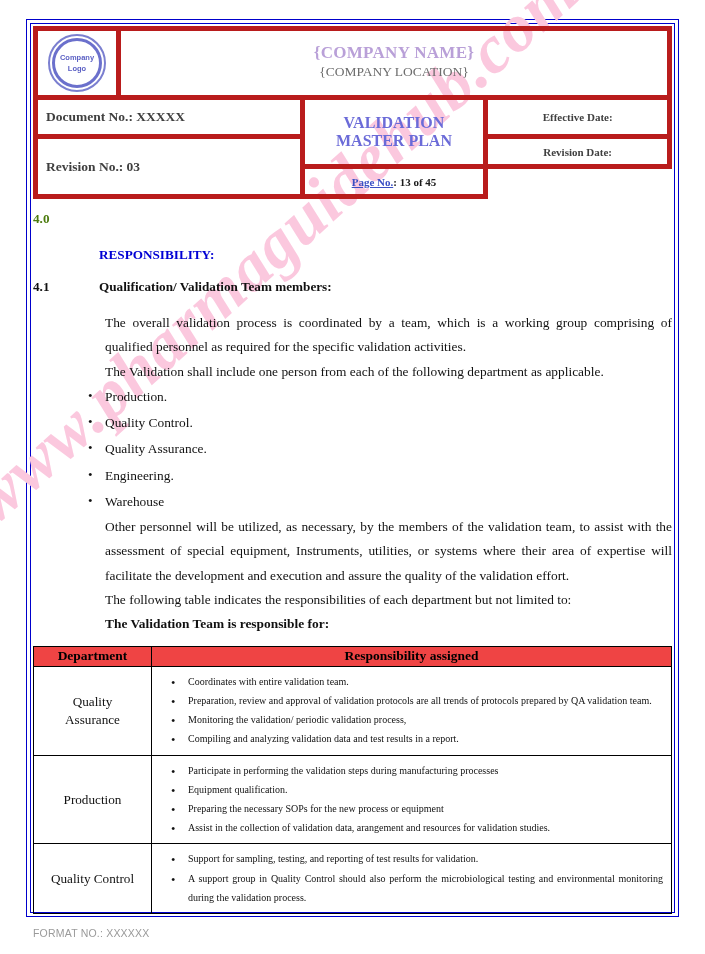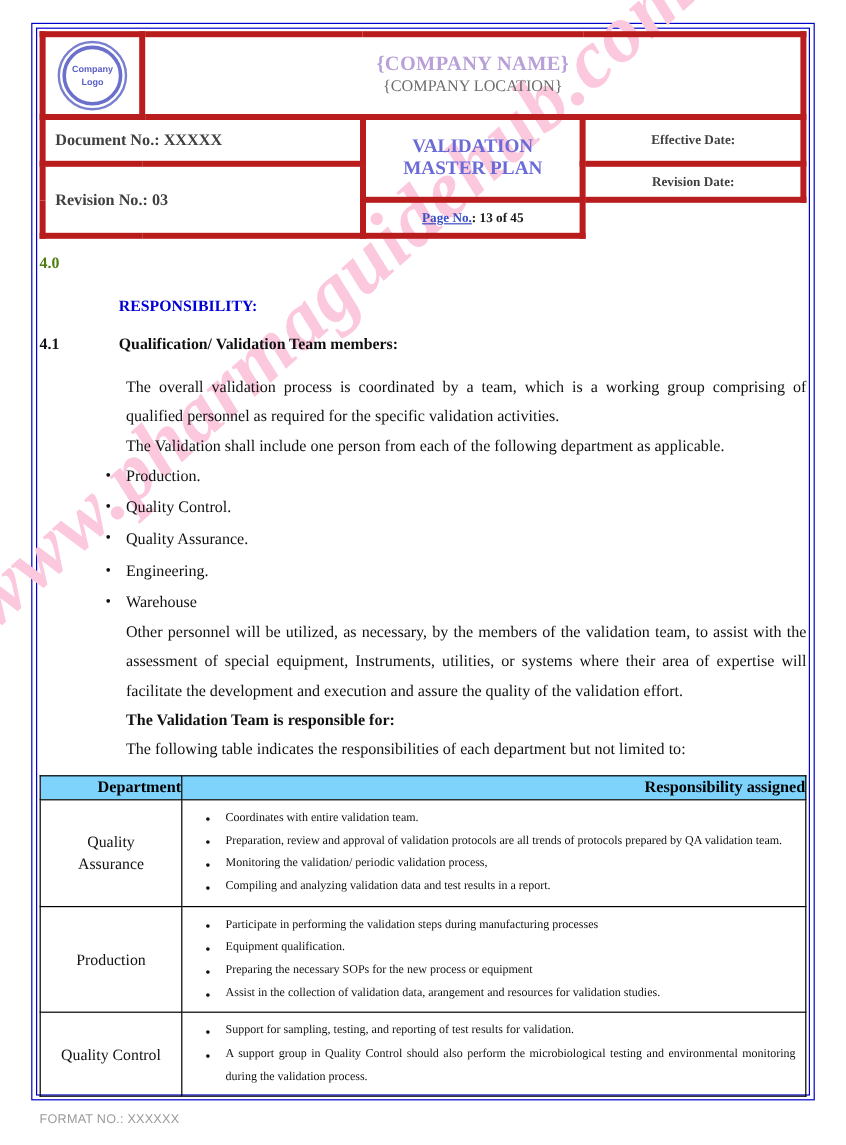--- a/index.html
+++ b/index.html
@@ -242,24 +242,24 @@
     border-collapse: collapse;
     table-layout: fixed;
     margin-top: 9px;
   }
   table.resp-table th, table.resp-table td {
     border: 1px solid #000000;
     padding: 0;
     vertical-align: middle;
   }
   .rt-head th {
-    background: #7dd3fc;
+    background: #ef4444;
     font-size: 13.5px;
     font-weight: bold;
-    text-align: right;
+    text-align: center;
     padding: 1px 0 2px 0 !important;
     color: #000;
   }
   .rt-dept-col { width: 117px; }
   .rt-dept {
     text-align: center;
     font-size: 13.2px;
     color: #111;
     line-height: 1.35;
     padding: 4px 4px !important;
@@ -364,22 +364,22 @@
 
     <ul class="bullets">
       <li>Production.</li>
       <li>Quality Control.</li>
       <li>Quality Assurance.</li>
       <li>Engineering.</li>
       <li>Warehouse</li>
     </ul>
 
     <div class="para">Other personnel will be utilized, as necessary, by the members of the validation team, to assist with the assessment of special equipment, Instruments, utilities, or systems where their area of expertise will facilitate the development and execution and assure the quality of the validation effort.</div>
+    <div class="para nojustify">The following table indicates the responsibilities of each department but not limited to:</div>
     <div class="para nojustify bold">The Validation Team is responsible for:</div>
-    <div class="para nojustify">The following table indicates the responsibilities of each department but not limited to:</div>
 
     <table class="resp-table">
       <tbody>
           <tr class="rt-head">
         <th class="rt-dept-col">Department</th>
         <th>Responsibility assigned</th>
       </tr>
 
       <tr>
         <td class="rt-dept">Quality<br>Assurance</td>

